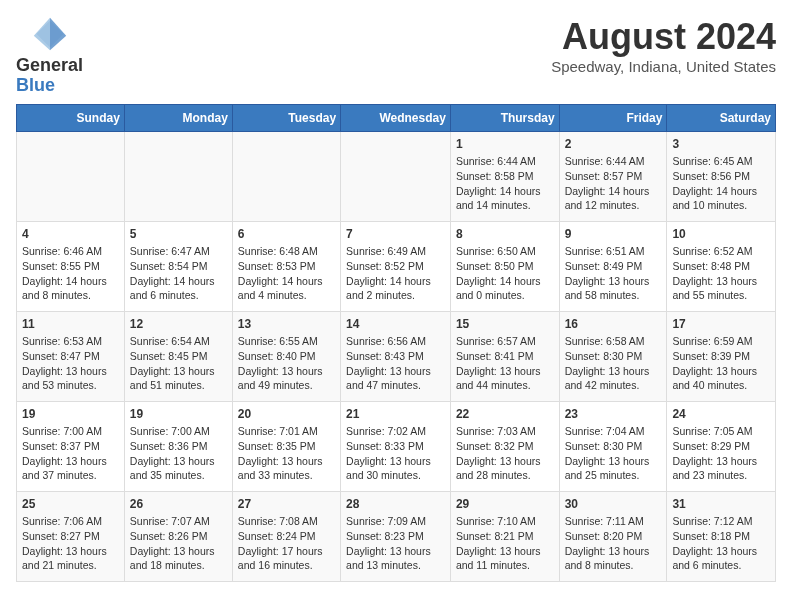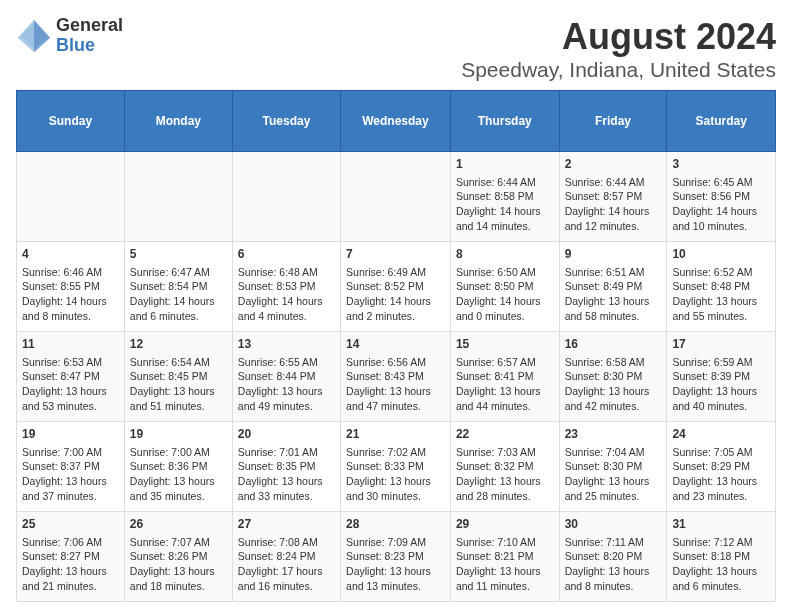--- a/index.html
+++ b/index.html
@@ -13,20 +13,21 @@
     .header {
       display: flex;
       justify-content: space-between;
       align-items: flex-start;
       margin-bottom: 8px;
     }
     .logo {
       display: flex;
       align-items: center;
       gap: 4px;
+      flex-direction: column;
     }
     .logo-text {
       font-size: 18px;
       font-weight: bold;
       line-height: 1.1;
     }
     .logo-general { color: #333; }
     .logo-blue { color: #3a7abf; margin-top: 48px; }
     .logo-icon {
       width: 36px;
@@ -34,35 +35,35 @@
     }
     .title-block {
       text-align: right;
     }
     .main-title {
       font-size: 36px;
       font-weight: bold;
       color: #333;
     }
     .subtitle {
-      font-size: 21px;
+      font-size: 15px;
       color: #555;
     }
     .calendar {
       width: 100%;
       border-collapse: collapse;
       font-size: 11px;
     }
     .calendar thead tr {
       background: #3a7abf;
       color: #fff;
     }
     .calendar thead th {
-      padding: 23px 4px;
-      text-align: center;
+      padding: 6px 4px;
+      text-align: right;
       font-weight: bold;
       font-size: 12px;
       border: 1px solid #2a5a9f;
     }
     .calendar tbody tr {
       vertical-align: top;
     }
     .calendar tbody td {
       border: 1px solid #ddd;
       padding: 4px 5px;
@@ -197,21 +198,21 @@
         </td>
         <td>
           <span class="day-num">12</span>
           <div>Sunrise: 6:54 AM</div>
           <div>Sunset: 8:45 PM</div>
           <div>Daylight: 13 hours and 51 minutes.</div>
         </td>
         <td>
           <span class="day-num">13</span>
           <div>Sunrise: 6:55 AM</div>
-          <div>Sunset: 8:44 PM</div>
+          <div>Sunset: 8:40 PM</div>
           <div>Daylight: 13 hours and 49 minutes.</div>
         </td>
         <td>
           <span class="day-num">14</span>
           <div>Sunrise: 6:56 AM</div>
           <div>Sunset: 8:43 PM</div>
           <div>Daylight: 13 hours and 47 minutes.</div>
         </td>
         <td>
           <span class="day-num">15</span>

